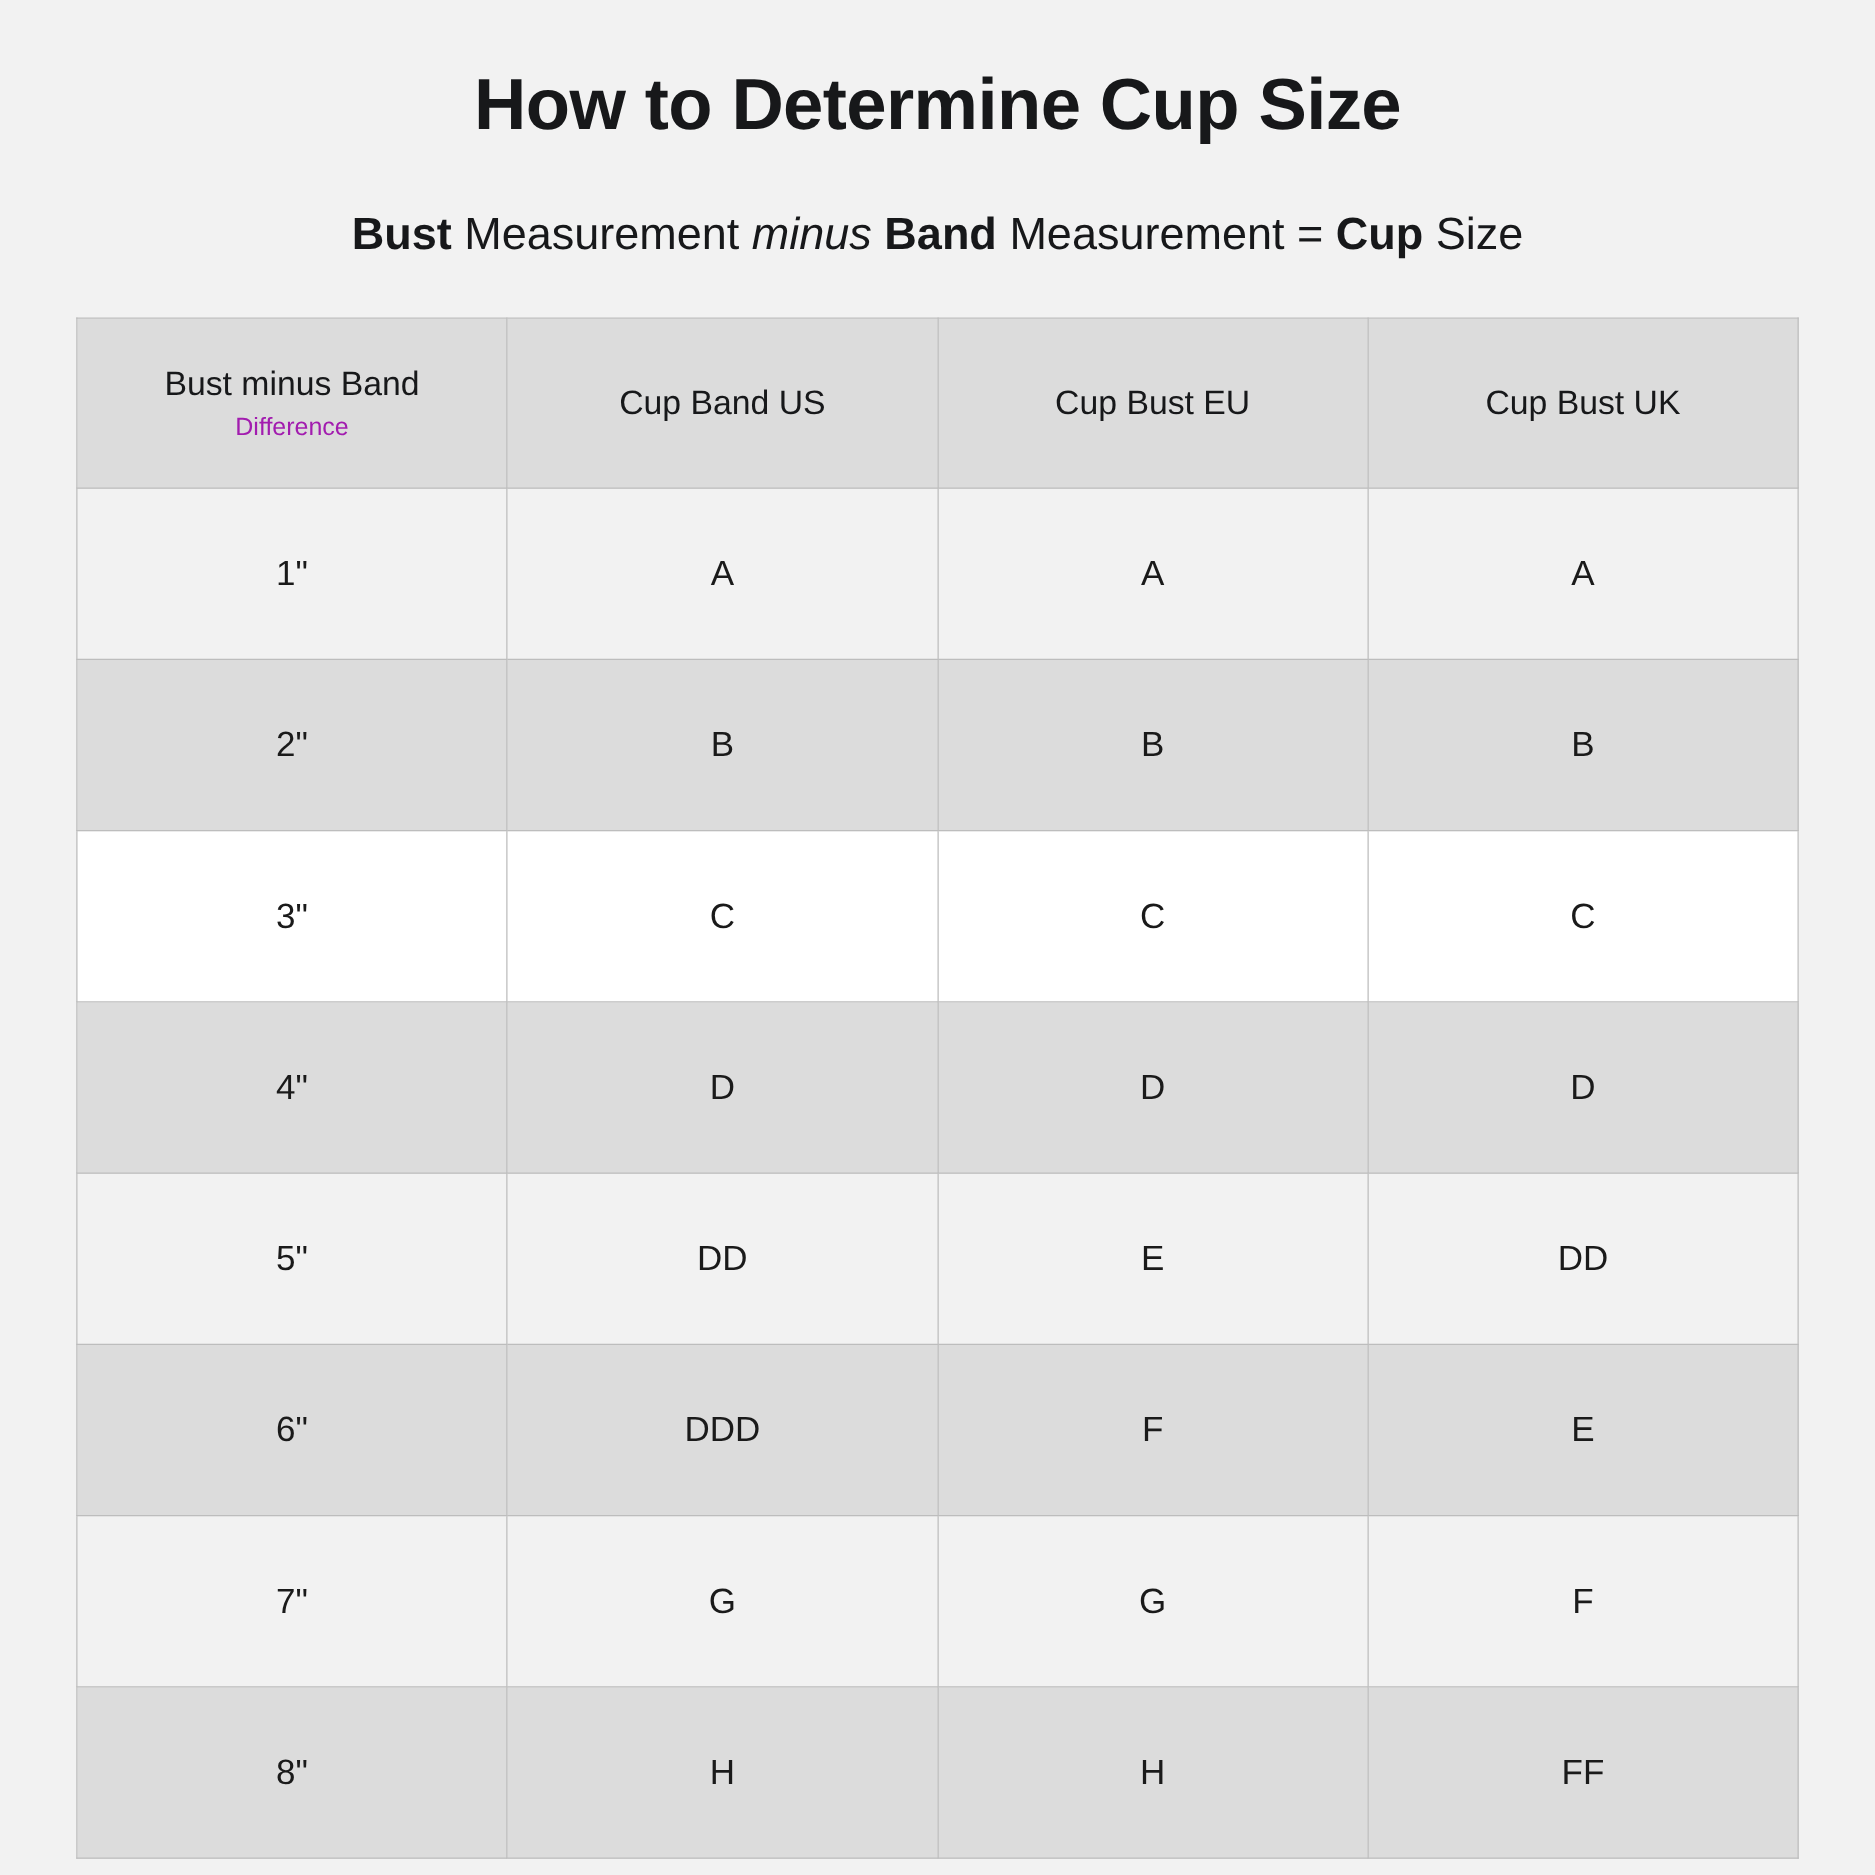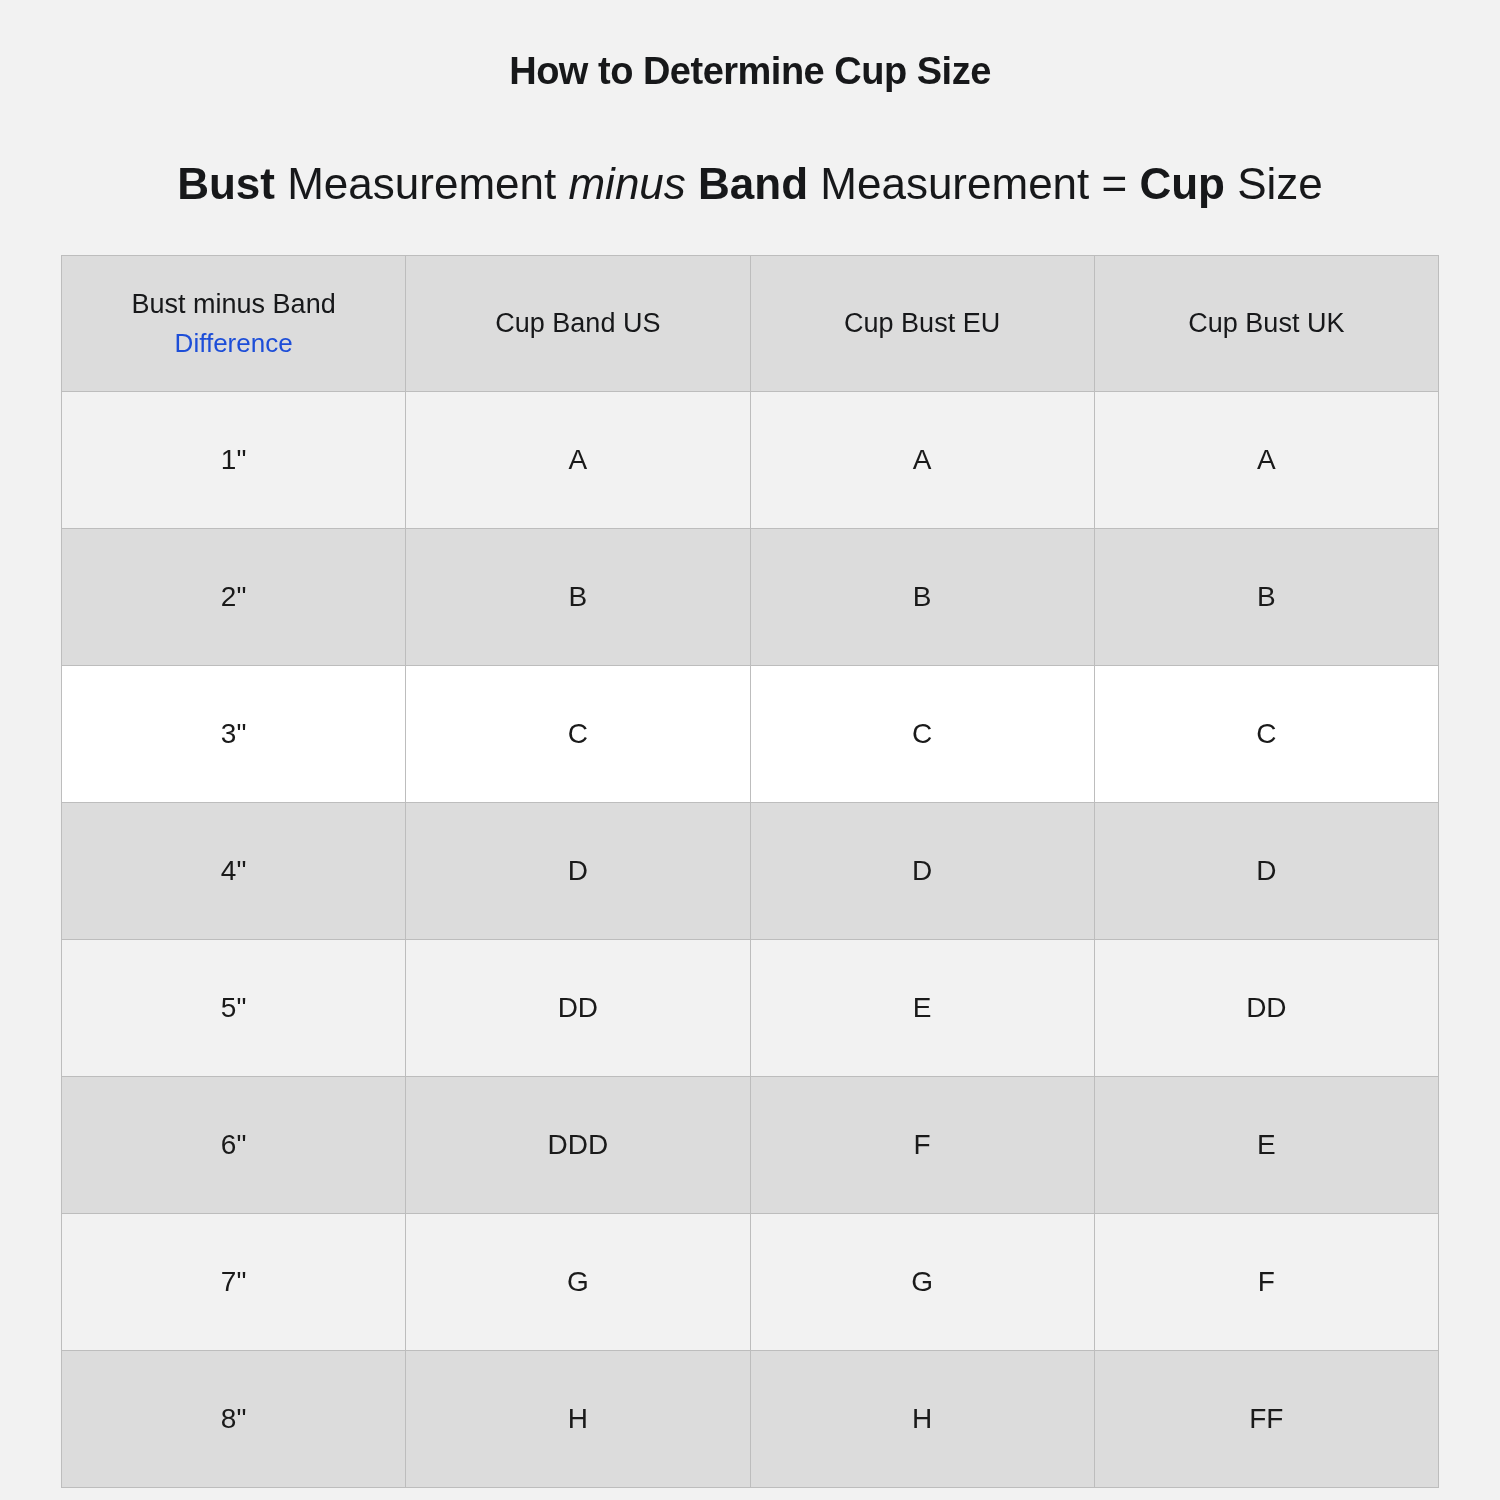--- a/index.html
+++ b/index.html
@@ -17,29 +17,29 @@
   .page {
     width: 1500px;
     height: 1500px;
     box-sizing: border-box;
     display: flex;
     flex-direction: column;
     align-items: center;
   }
   .title {
     margin-top: 50px;
-    font-size: 38px;
+    font-size: 58px;
     font-weight: bold;
     letter-spacing: -0.5px;
     text-align: center;
     color: #17181a;
   }
   .subtitle {
-    margin-top: 66px;
-    font-size: 44px;
+    margin-top: 49px;
+    font-size: 36px;
     font-weight: 400;
     text-align: center;
     color: #17181a;
     white-space: nowrap;
   }
   .subtitle b {
     font-weight: bold;
   }
   .subtitle i {
     font-style: italic;
@@ -65,23 +65,23 @@
     background: #dcdcdc;
     height: 135px;
     font-size: 27px;
     font-weight: bold;
     color: #17181a;
     padding: 0 10px;
   }
   thead th .hdr-sub {
     display: block;
     font-weight: 400;
-    font-size: 26px;
+    font-size: 20px;
     margin-top: 8px;
-    color: #1d4ed8;
+    color: #a21caf;
   }
   tbody td {
     height: 134px;
     font-size: 28px;
     color: #1a1a1a;
   }
   tbody tr.shade-light td { background: #f2f2f2; }
   tbody tr.shade-dark  td { background: #dcdcdc; }
   tbody tr.shade-white td { background: #ffffff; }
   col.c0 { width: 25%; }

